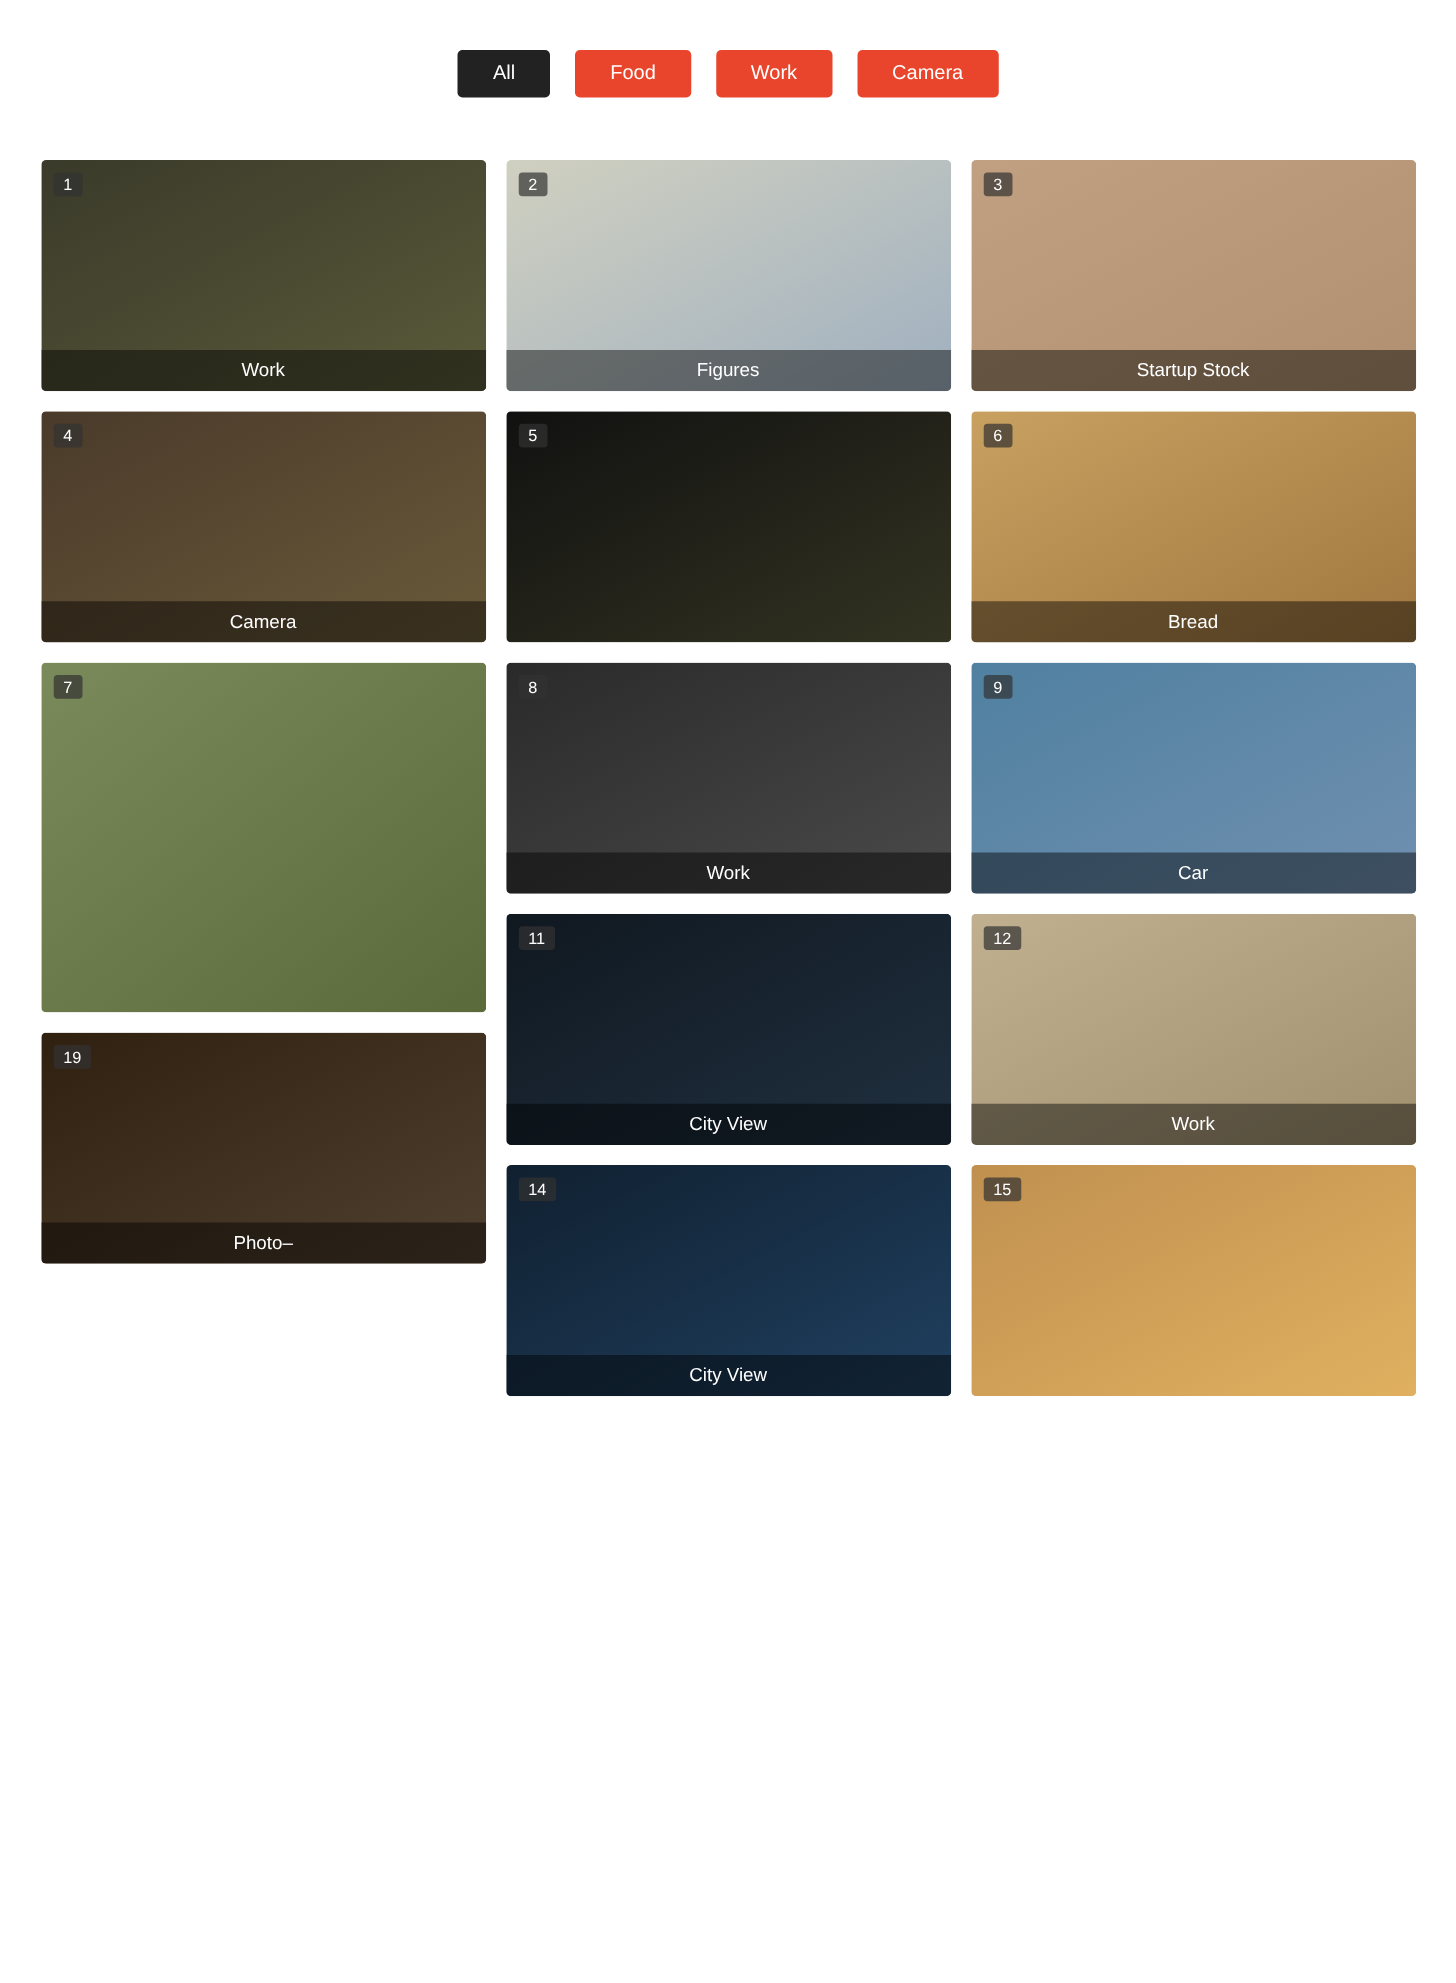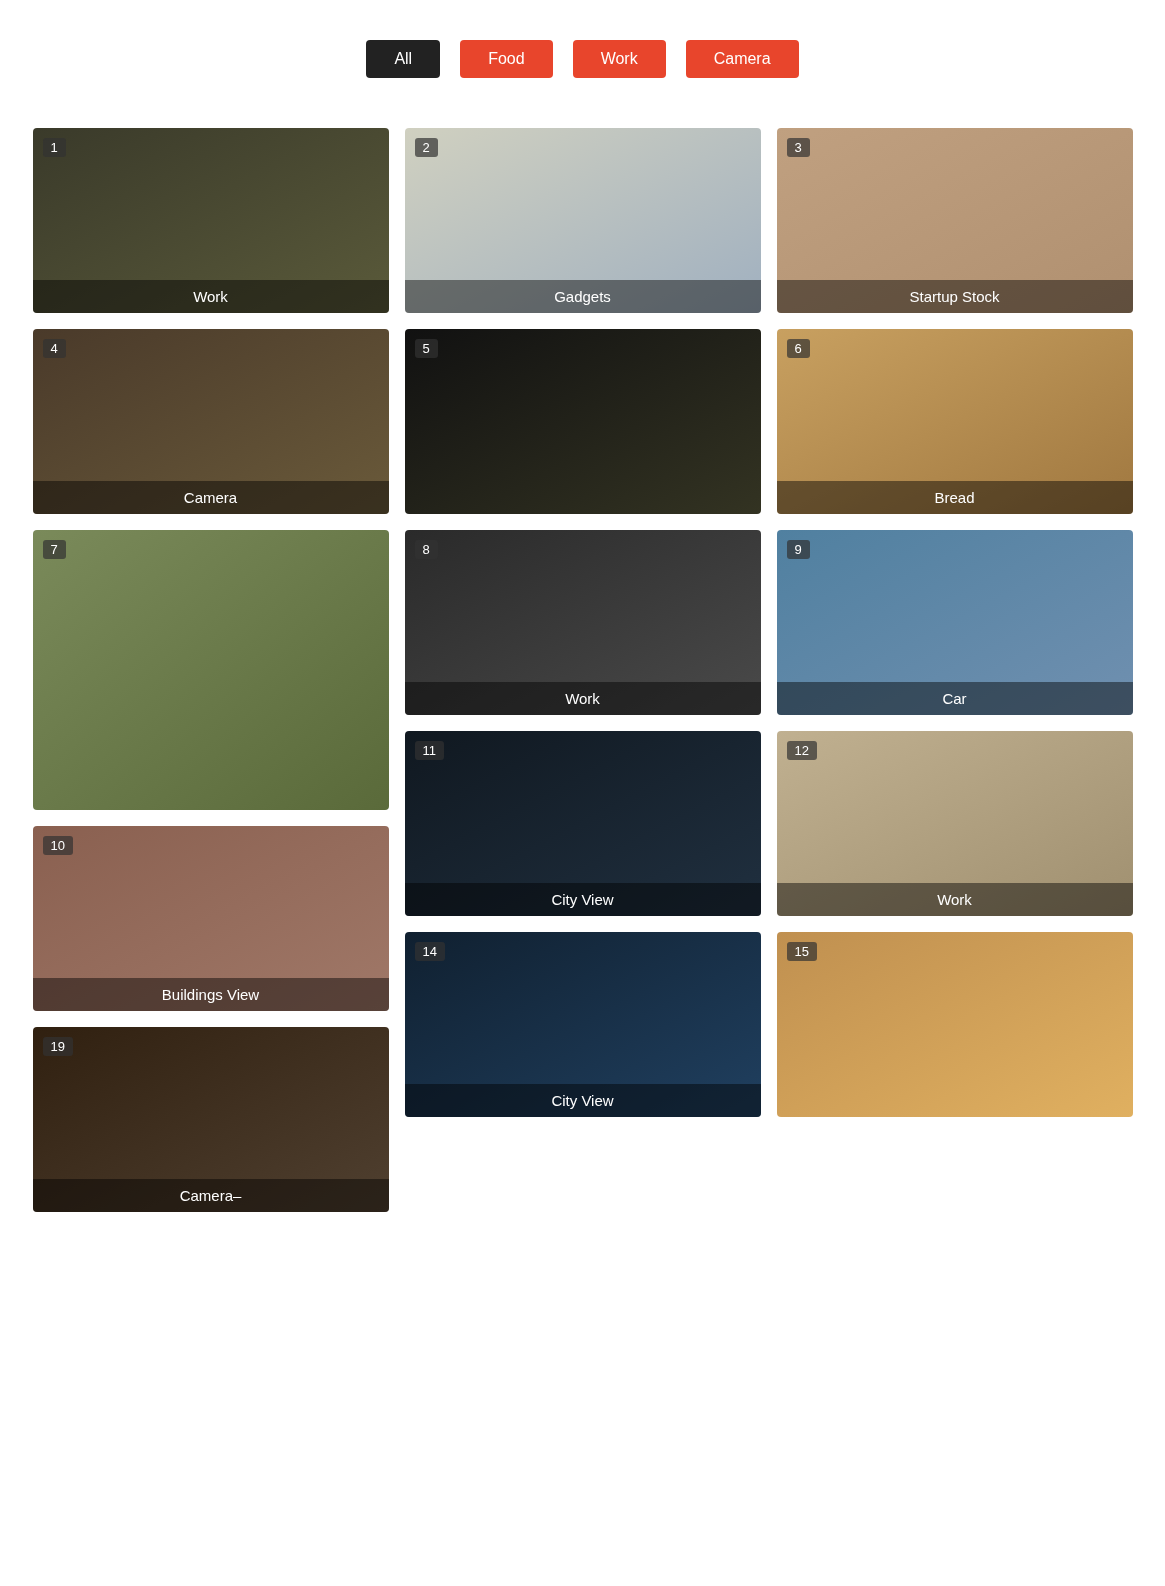--- a/index.html
+++ b/index.html
@@ -115,57 +115,44 @@
               <stop offset="100%" stop-color="#5a6a3a"></stop>
             </linearGradient>
           </defs>
           <rect width="100%" height="100%" fill="url(#g7)"></rect>
         </svg>
         <div class="item-number">7</div>
       </div>
       <div class="gallery-item">
         <svg width="100%" height="185px" style="display: block;">
           <defs>
-            <linearGradient id="g10" x1="0" y1="0" x2="1" y2="1">
-              <stop offset="0%" stop-color="#8a6050"></stop>
-              <stop offset="100%" stop-color="#a07868"></stop>
-            </linearGradient>
-          </defs>
-          <rect width="100%" height="100%" fill="url(#g10)"></rect>
-        </svg>
-        <div class="item-number">10</div>
-        <div class="item-label">Buildings View</div>
-      </div>
-      <div class="gallery-item">
-        <svg width="100%" height="185px" style="display: block;">
-          <defs>
             <linearGradient id="g13" x1="0" y1="0" x2="1" y2="1">
               <stop offset="0%" stop-color="#302010"></stop>
               <stop offset="100%" stop-color="#504030"></stop>
             </linearGradient>
           </defs>
           <rect width="100%" height="100%" fill="url(#g13)"></rect>
         </svg>
         <div class="item-number">19</div>
-        <div class="item-label">Camera–</div>
+        <div class="item-label">Photo–</div>
       </div>
     </div>
     <div style="flex: 1 1 0%; display: flex; flex-direction: column; gap: 16px;">
       <div class="gallery-item">
         <svg width="100%" height="185px" style="display: block;">
           <defs>
             <linearGradient id="g2" x1="0" y1="0" x2="1" y2="1">
               <stop offset="0%" stop-color="#d0d0c0"></stop>
               <stop offset="100%" stop-color="#a0b0c0"></stop>
             </linearGradient>
           </defs>
           <rect width="100%" height="100%" fill="url(#g2)"></rect>
         </svg>
         <div class="item-number">2</div>
-        <div class="item-label">Gadgets</div>
+        <div class="item-label">Figures</div>
       </div>
       <div class="gallery-item">
         <svg width="100%" height="185px" style="display: block;">
           <defs>
             <linearGradient id="g5" x1="0" y1="0" x2="1" y2="1">
               <stop offset="0%" stop-color="#111111"></stop>
               <stop offset="100%" stop-color="#333322"></stop>
             </linearGradient>
           </defs>
           <rect width="100%" height="100%" fill="url(#g5)"></rect>

